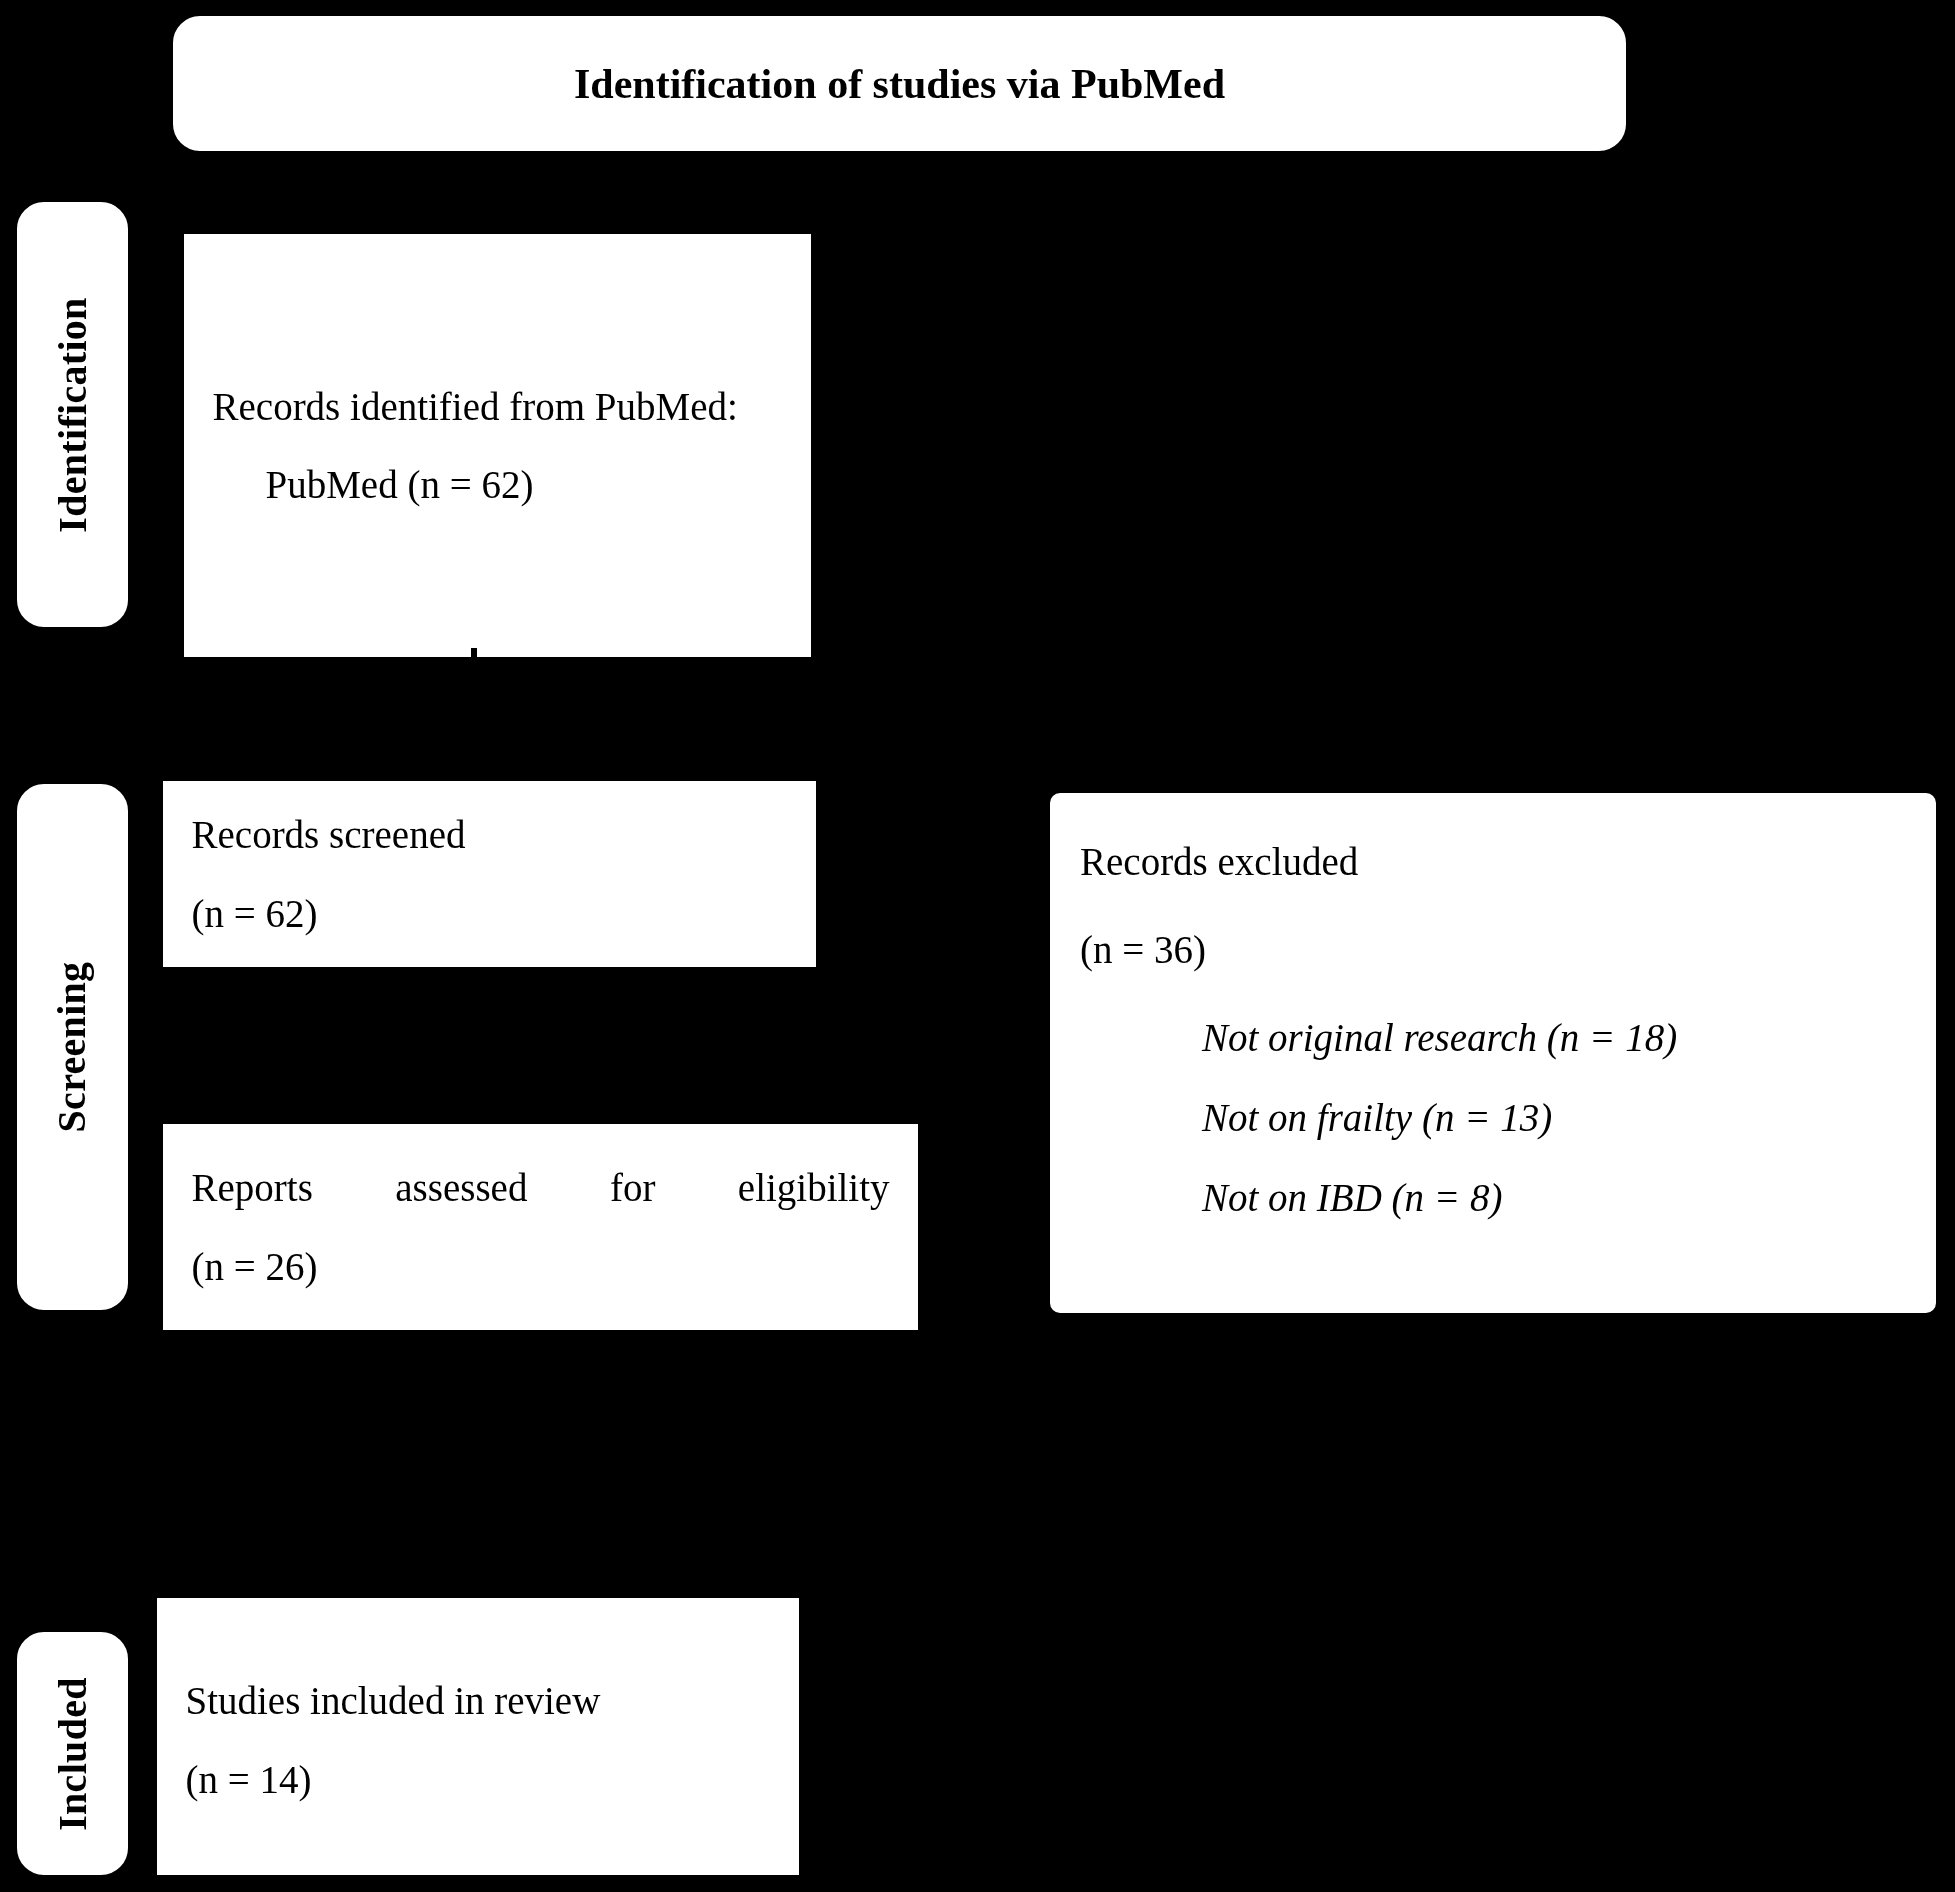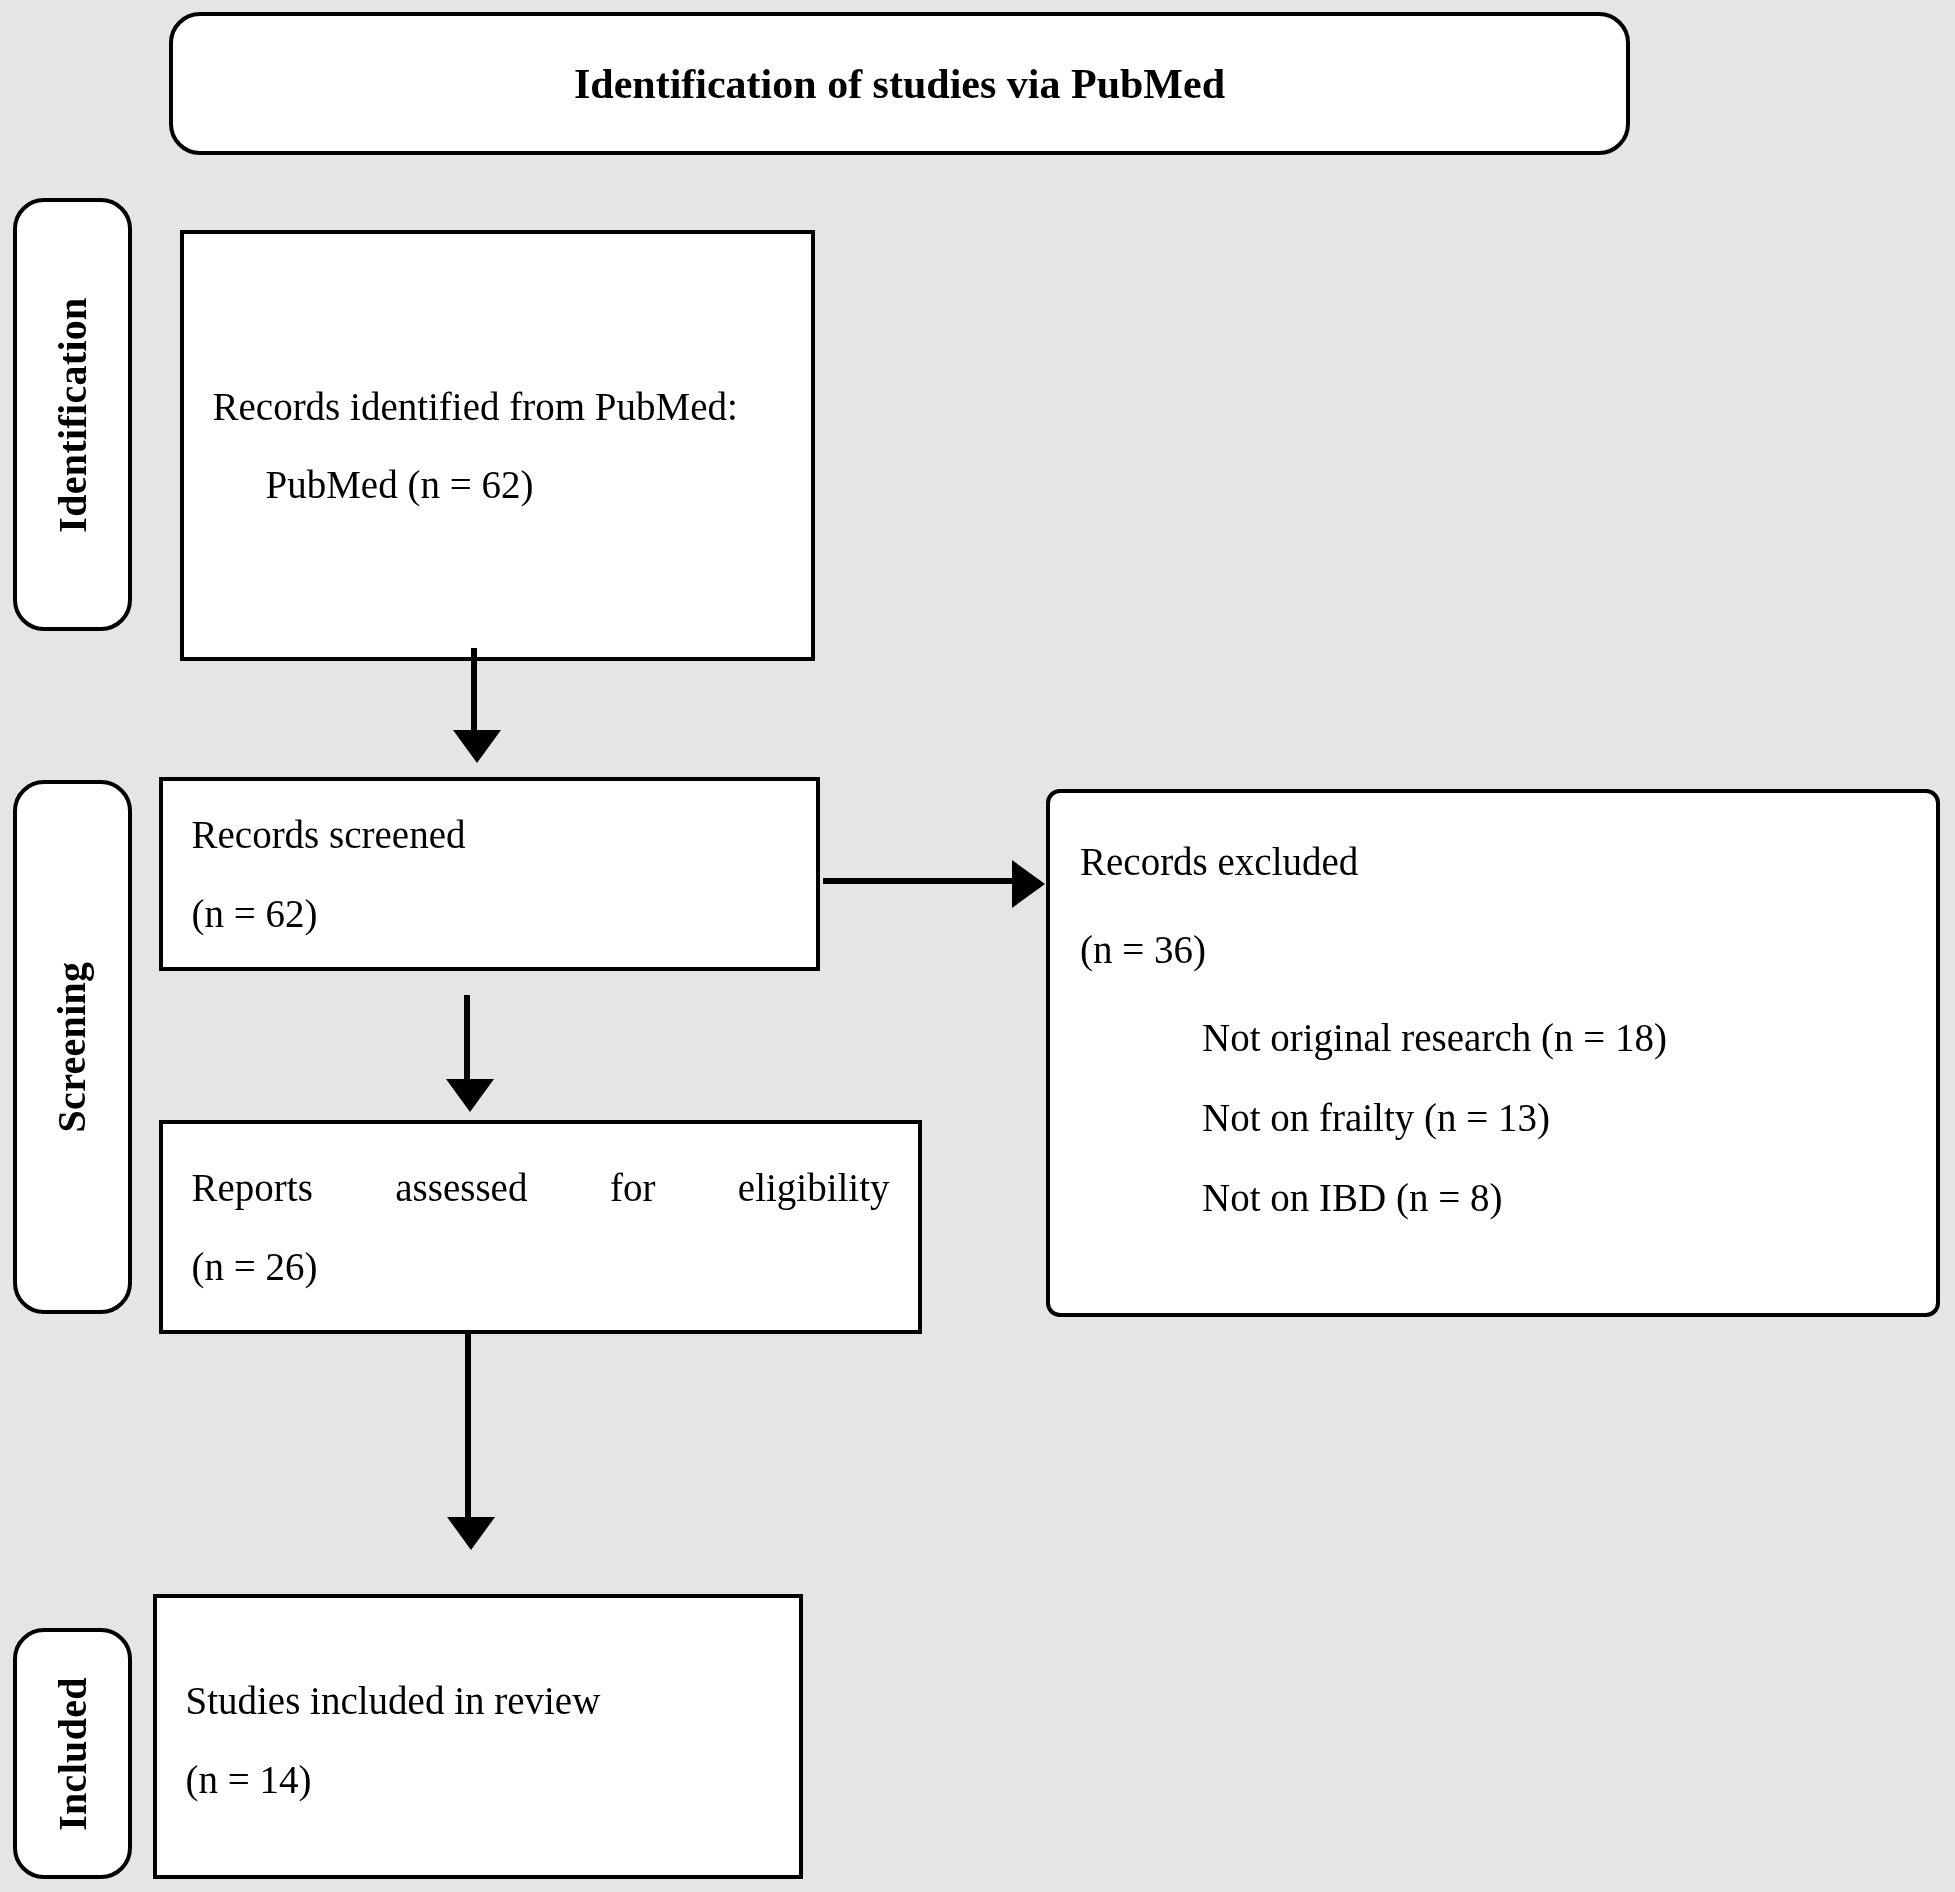--- a/index.html
+++ b/index.html
@@ -5,21 +5,21 @@
 <style>
   html, body {
     margin: 0;
     padding: 0;
     background: #ffffff;
   }
   #canvas {
     position: relative;
     width: 1955px;
     height: 1892px;
-    background: #e5e5e5;
+    background: #000000;
     font-family: "Liberation Serif", "DejaVu Serif", serif;
     color: #000000;
     overflow: hidden;
   }
 
   
   .box {
     position: absolute;
     box-sizing: border-box;
     background: #ffffff;
@@ -80,21 +80,21 @@
     text-align-last: justify;
   }
 
   .content.excluded {
     top: 37px;
     transform: none;
     left: 30px;
     right: 24px;
   }
   .content.excluded .line { margin-bottom: 25px; }
-  .content.excluded .line.sub { padding-left: 122px; margin-bottom: 16.6px; }
+  .content.excluded .line.sub { padding-left: 122px; margin-bottom: 16.6px; font-style: italic; }
 
   .content.twoline .line + .line { margin-top: 15.5px; }
 
   
   .arrow-v {
     position: absolute;
     width: 0;
     border-left: 6.5px solid #000000;
   }
   .arrow-v::after {

